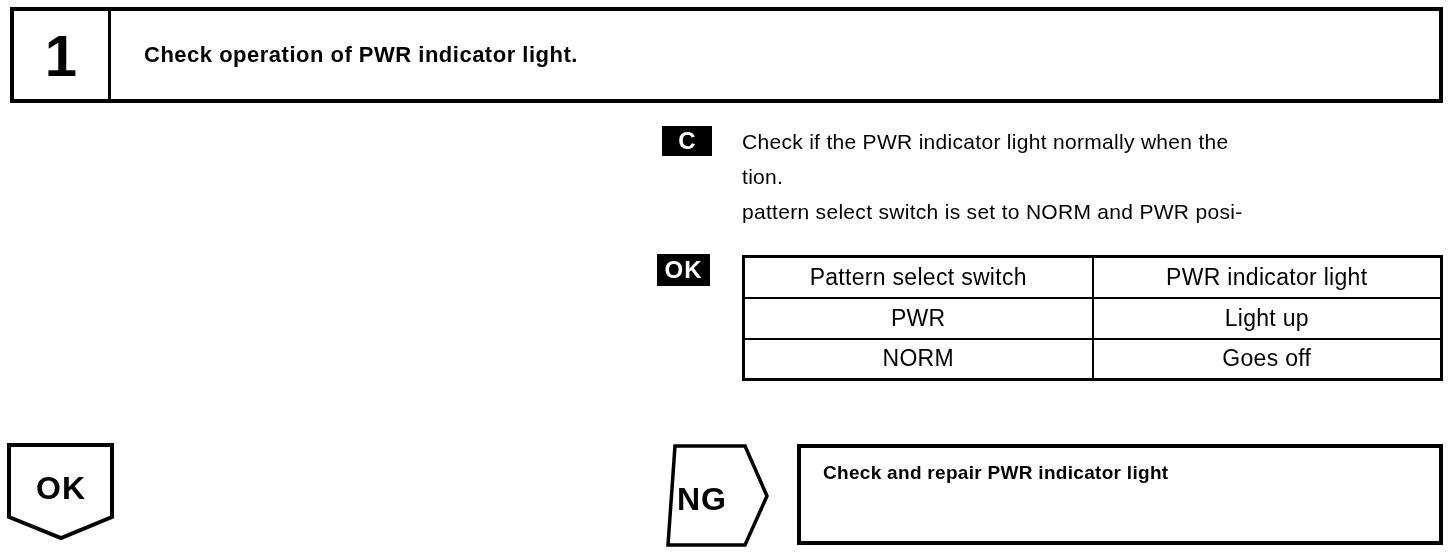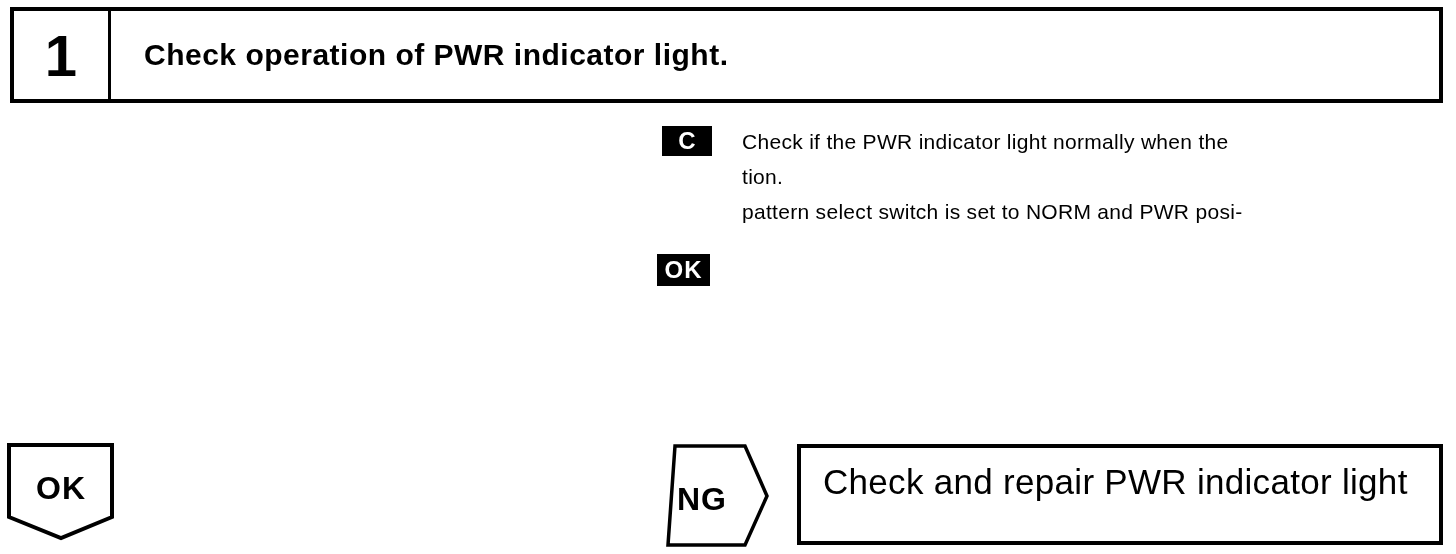--- a/index.html
+++ b/index.html
@@ -38,21 +38,21 @@
     justify-content: center;
     font-size: 58px;
     font-weight: bold;
     box-sizing: border-box;
   }
   .step-title {
     flex: 1;
     display: flex;
     align-items: center;
     padding-left: 33px;
-    font-size: 30px;
+    font-size: 22px;
     font-weight: bold;
     letter-spacing: 0.5px;
   }
 
   
   .badge {
     position: absolute;
     background: #000;
     color: #fff;
     font-weight: bold;
@@ -141,22 +141,22 @@
     left: 797px;
     top: 444px;
     width: 646px;
     height: 101px;
     border: 4px solid #000;
     box-sizing: border-box;
     background: #fff;
   }
   .ng-action-text {
     padding: 14px 10px 0 22px;
-    font-size: 35px;
-    font-weight: normal;
+    font-size: 19px;
+    font-weight: bold;
     letter-spacing: 0.3px;
   }
 </style>
 </head>
 <body>
 
 <div class="page">
 
   <div class="step-header">
     <div class="step-number-cell">1</div>
@@ -166,20 +166,36 @@
   <div class="badge badge-c">C</div>
 
   <div class="instruction-text">
     <div>Check if the PWR indicator light normally when the</div>
     <div>tion.</div>
     <div>pattern select switch is set to NORM and PWR posi-</div>
   </div>
 
   <div class="badge badge-ok">OK</div>
 
+  <table class="result-table">
+    <tbody>
+      <tr>
+        <td>Pattern select switch</td>
+        <td>PWR indicator light</td>
+      </tr>
+      <tr>
+        <td>PWR</td>
+        <td>Light up</td>
+      </tr>
+      <tr>
+        <td>NORM</td>
+        <td>Goes off</td>
+      </tr>
+    </tbody>
+  </table>
 
   <svg class="connector-svg ok-connector-svg" width="110" height="100" viewBox="0 0 110 100">
     <polygon points="3,3 106,3 106,75 55,96 3,75" fill="#ffffff" stroke="#000000" stroke-width="4"></polygon>
   </svg>
   <div class="connector-label ok-connector-label">OK</div>
 
   <svg class="connector-svg ng-connector-svg" width="106" height="104" viewBox="0 0 106 104">
     <polygon points="11,2 81,2 103,52 81,101 4,101" fill="#ffffff" stroke="#000000" stroke-width="3.5"></polygon>
   </svg>
   <div class="connector-label ng-connector-label">NG</div>

